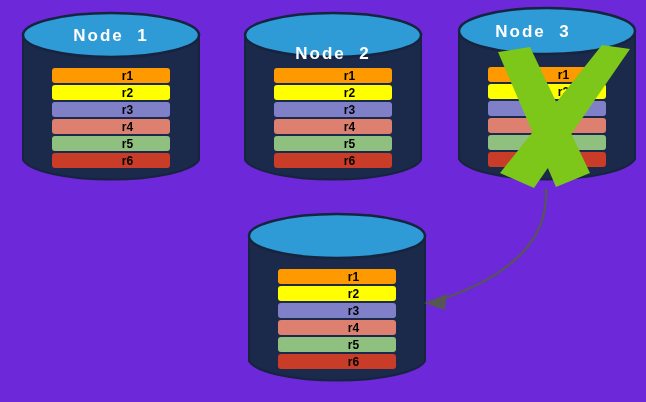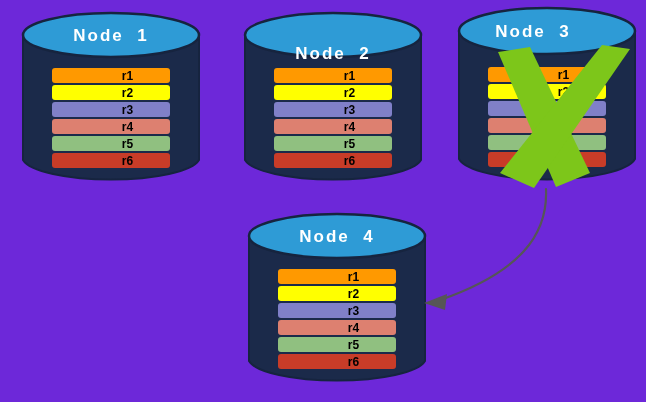--- a/index.html
+++ b/index.html
@@ -128,21 +128,20 @@
         <polygon points="140,4 112,0 10,128 44,143" fill="#7dc61a"></polygon>
       </svg>
     </div>
   </div>
 
   <div class="node" id="node-4" style="left:248px; top:213px; width:178px; height:171px;">
     <svg width="178" height="171" viewBox="0 0 178 171">
       <path d="M1,23 L1,148 A89,23 0 0 0 177,148 L177,23 Z" fill="#1b2a4a" stroke="#16243f" stroke-width="2"></path>
       <ellipse cx="89" cy="23" rx="88" ry="22" fill="#2e9bd6" stroke="#16243f" stroke-width="2.5"></ellipse>
     </svg>
-    <div class="node-label" style="top:14px;">Node  4</div>
     <div class="rows" style="top:0;">
       <div class="row-bar" style="left:30px; width:118px; top:56px; height:15px; background:#ff9900;">r1</div>
       <div class="row-bar" style="left:30px; width:118px; top:73px; height:15px; background:#ffff00;">r2</div>
       <div class="row-bar" style="left:30px; width:118px; top:90px; height:15px; background:#8080c8;">r3</div>
       <div class="row-bar" style="left:30px; width:118px; top:107px; height:15px; background:#dd8070;">r4</div>
       <div class="row-bar" style="left:30px; width:118px; top:124px; height:15px; background:#90c080;">r5</div>
       <div class="row-bar" style="left:30px; width:118px; top:141px; height:15px; background:#c83c28;">r6</div>
     </div>
   </div>
 

